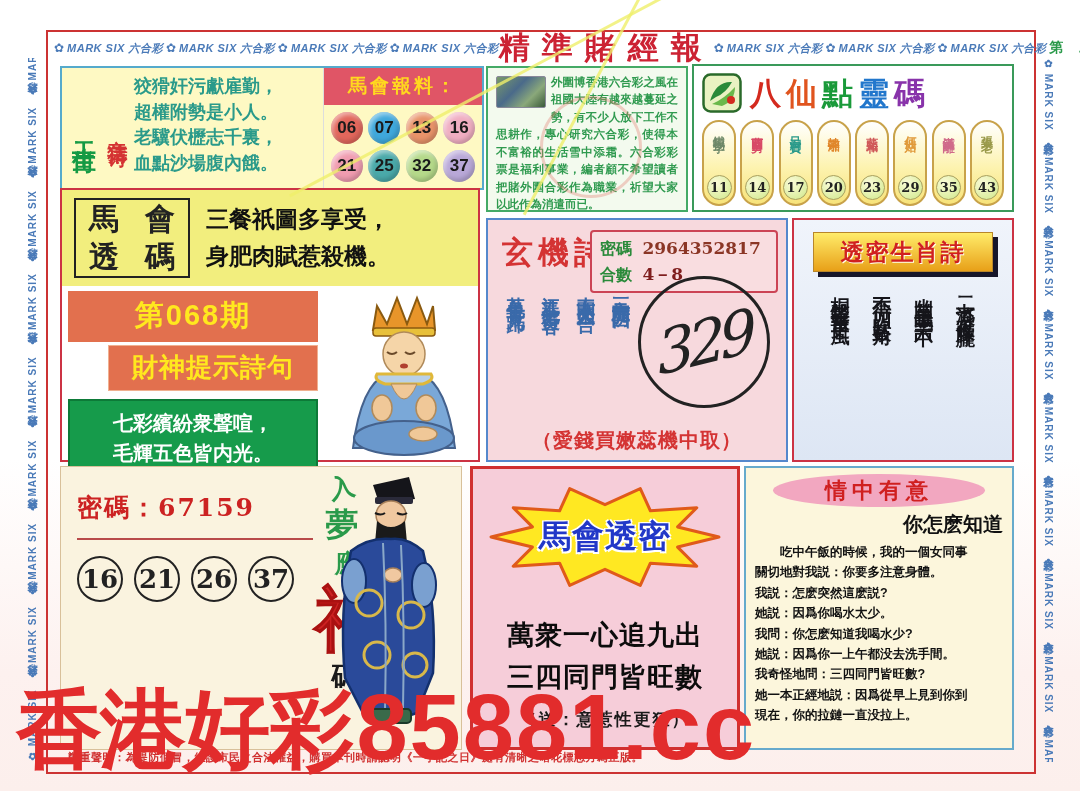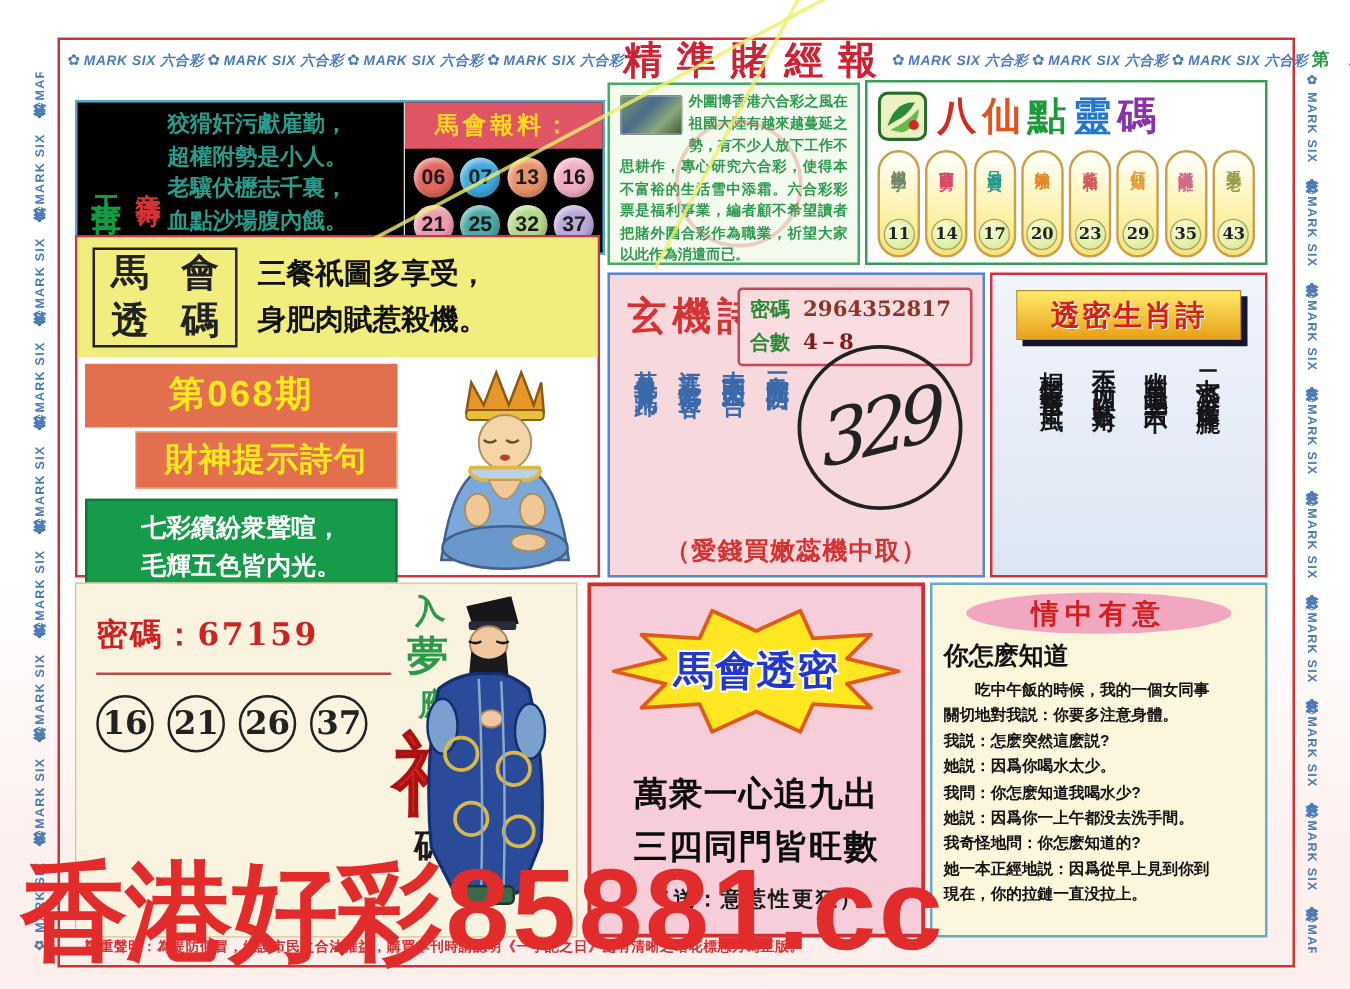--- a/index.html
+++ b/index.html
@@ -19,21 +19,21 @@
 
   
   #header{position:absolute;left:54px;top:34px;width:972px;height:28px;display:flex;align-items:center;justify-content:space-between;}
   .brand-group{display:flex;align-items:center;gap:3px;white-space:nowrap;}
   .brand-text{color:#4a7ab8;font-size:11px;font-weight:bold;font-style:italic;letter-spacing:0.5px;}
   .flower{color:#4a7ab8;font-size:12px;}
   #page-title{color:#cc2233;font-size:31px;font-weight:bold;letter-spacing:12px;white-space:nowrap;}
   #edition{color:#2a9a4a;font-size:14px;font-weight:bold;letter-spacing:6px;white-space:nowrap;}
 
   
-  #panel-shengxiao{position:absolute;left:60px;top:66px;width:420px;height:120px;border:2px solid #55aacc;background:#000000;display:flex;margin-top:14px;}
+  #panel-shengxiao{position:absolute;left:60px;top:66px;width:420px;height:120px;border:2px solid #55aacc;background:#fef9c3;display:flex;}
   .v-label{writing-mode:vertical-rl;text-align:center;font-weight:bold;line-height:1;padding:4px 2px;}
   #label-shengxiao{color:#159a44;font-size:24px;width:32px;letter-spacing:3px;}
   #label-jingcai{color:#d43333;font-size:20px;width:28px;letter-spacing:4px;padding-top:8px;}
   #sx-poem{flex:1;padding:5px 2px 0 4px;color:#2a9a8a;font-weight:bold;font-size:18px;line-height:1.42;white-space:nowrap;}
   #report{width:158px;border-left:1px solid #ddd;display:flex;flex-direction:column;}
   #report-title{background:#e05566;color:#ffd91e;font-weight:bold;font-size:19px;letter-spacing:3px;text-align:center;padding:5px 0 6px;}
   #report-balls{flex:1;display:grid;grid-template-columns:repeat(4,1fr);gap:5px 2px;padding:6px 5px;align-items:center;justify-items:center;}
   .ball{width:32px;height:32px;border-radius:50%;display:flex;align-items:center;justify-content:center;
     font-weight:bold;font-size:17px;color:#1a1a1a;box-shadow:inset -2px -3px 4px rgba(0,0,0,.18), inset 2px 3px 4px rgba(255,255,255,.5);}
 
@@ -121,21 +121,21 @@
   #burst-wrap{position:absolute;top:12px;left:50%;transform:translateX(-50%);width:240px;height:112px;}
   #burst-text{position:absolute;top:34px;left:0;right:0;text-align:center;color:#2238c8;font-size:32px;font-weight:900;
     letter-spacing:1px;text-shadow:1.5px 1.5px 0 #fff,-1.5px 1.5px 0 #fff,1.5px -1.5px 0 #fff,-1.5px -1.5px 0 #fff;}
   #toumi-lines{position:absolute;top:146px;left:0;right:0;text-align:center;font-size:27px;font-weight:900;color:#0c0c0c;line-height:1.55;letter-spacing:1px;}
   #toumi-bottom{position:absolute;bottom:16px;left:0;right:0;text-align:center;font-size:17px;font-weight:bold;color:#1a1a1a;letter-spacing:2px;}
 
   
   #panel-joke{position:absolute;left:744px;top:466px;width:270px;height:284px;border:2px solid #66aacc;background:#fcf6dc;padding:5px 9px;box-sizing:border-box;}
   #joke-ellipse{width:212px;height:33px;background:#f2a7c0;border-radius:50%;margin:1px auto 4px;display:flex;align-items:center;justify-content:center;}
   #joke-title{color:#d02020;font-size:22px;font-weight:bold;font-family:"DejaVu Serif",serif;letter-spacing:5px;}
-  #joke-sub{text-align:left;font-size:20px;font-weight:900;margin-bottom:4px;color:#111;}
+  #joke-sub{text-align:right;font-size:20px;font-weight:900;margin-bottom:4px;color:#111;}
   #joke-body{font-size:12.5px;font-weight:bold;line-height:1.63;color:#111;}
   .joke-line{white-space:nowrap;}
   .joke-line.ind{text-indent:2em;}
 
   
   #disclaimer{position:absolute;left:68px;top:750px;width:982px;color:#d03030;font-weight:bold;font-size:11px;letter-spacing:0.5px;white-space:nowrap;}
   #watermark{position:absolute;left:16px;top:672px;width:1064px;white-space:nowrap;z-index:9;color:#e22c2c;font-weight:900;pointer-events:none;}
   #wm-cn{font-size:86px;letter-spacing:-2px;}
   #wm-num{font-size:92px;letter-spacing:2px;}
   .diag{position:absolute;width:3px;background:#efef6a;opacity:.8;z-index:5;pointer-events:none;transform-origin:top center;}
@@ -398,21 +398,21 @@
     <span id="joke-title">情中有意</span>
   </div>
   <div id="joke-sub">你怎麽知道</div>
   <div id="joke-body">
       <div class="joke-line ind">吃中午飯的時候，我的一個女同事</div>
       <div class="joke-line">關切地對我説：你要多注意身體。</div>
       <div class="joke-line">我説：怎麽突然這麽説?</div>
       <div class="joke-line">她説：因爲你喝水太少。</div>
       <div class="joke-line">我問：你怎麽知道我喝水少?</div>
       <div class="joke-line">她説：因爲你一上午都没去洗手間。</div>
-      <div class="joke-line">我奇怪地問：你怎麽知道的?</div>
+      <div class="joke-line">我奇怪地問：三四同門皆旺數?</div>
       <div class="joke-line">她一本正經地説：因爲從早上見到你到</div>
       <div class="joke-line">現在，你的拉鏈一直没拉上。</div>
     </div>
 </div>
 
 <div id="disclaimer">鄭重聲明：為提防假冒，維護市民之合法權益，購買本刊時請認明《一字記之日》處有清晰之暗花標志方為正版。</div>
 
 <div id="watermark">
   <span id="wm-cn">香港好彩</span>
   <span id="wm-num">85881.cc</span>

